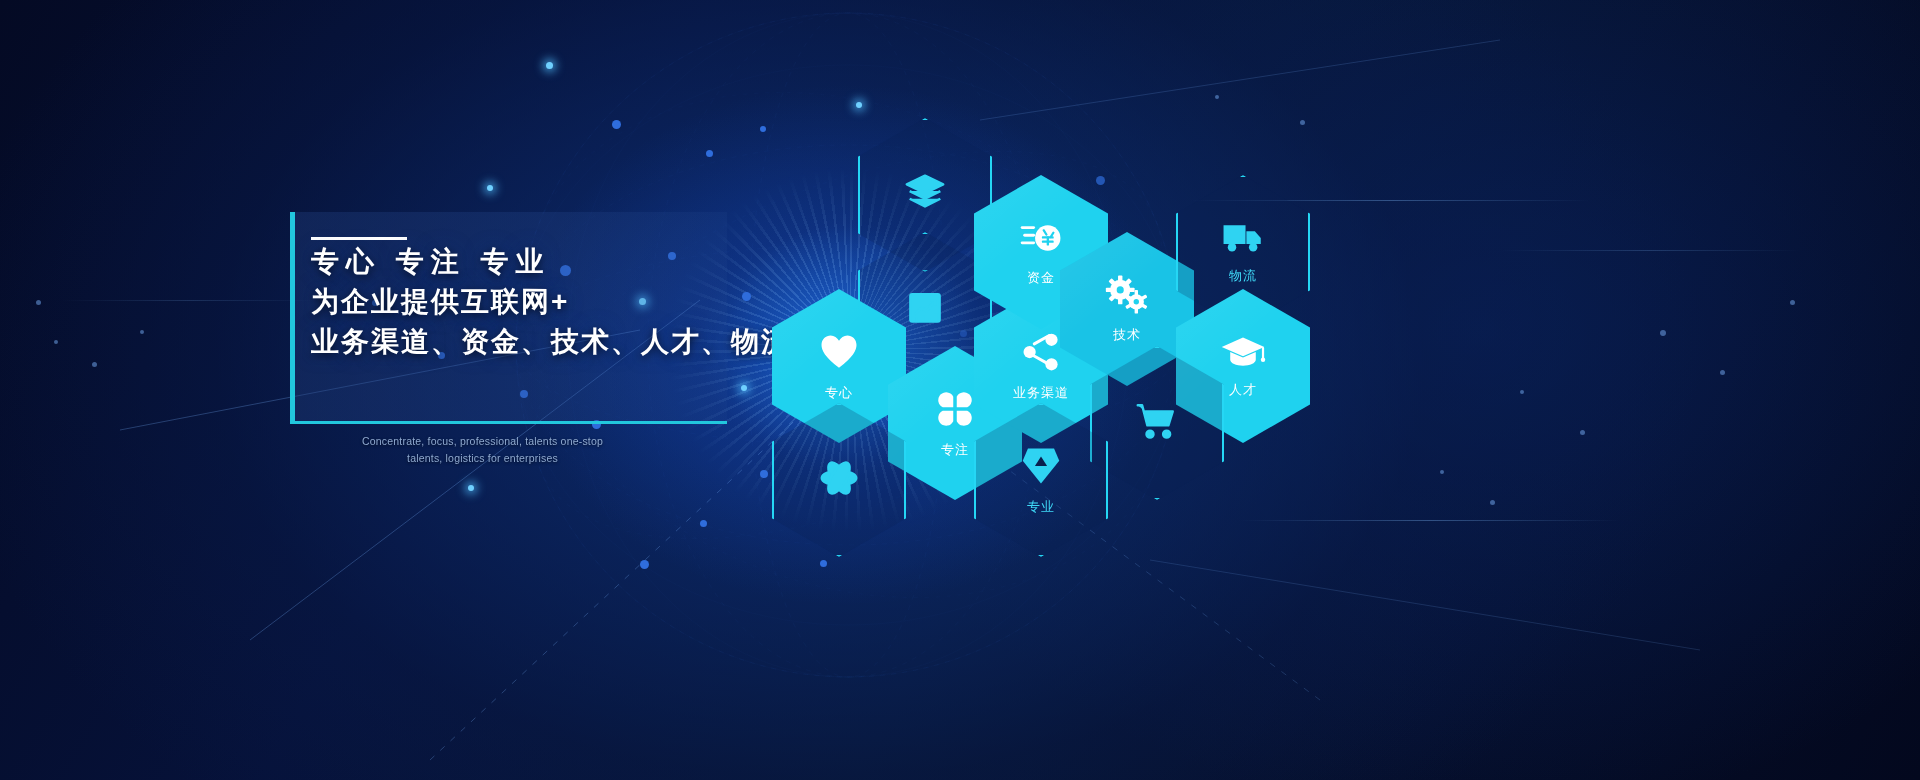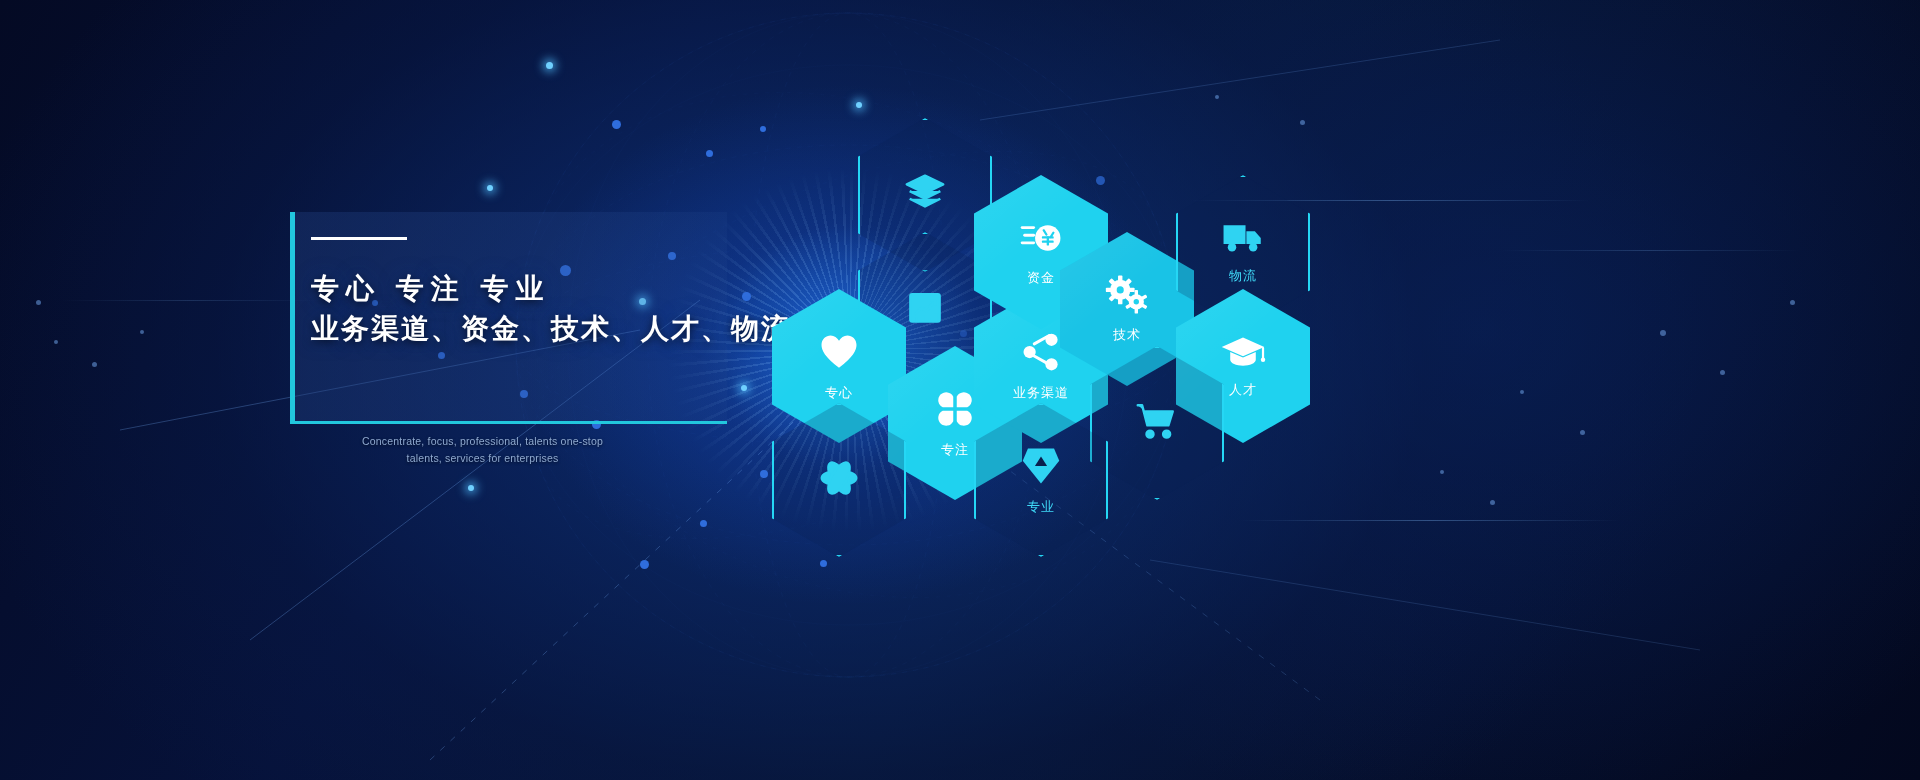--- a/index.html
+++ b/index.html
@@ -16,21 +16,21 @@
 
   
   #text-panel{position:absolute;left:290px;top:212px;width:437px;height:212px;
     background:linear-gradient(100deg, rgba(30,58,120,.42) 0%, rgba(36,70,140,.30) 55%, rgba(40,80,150,.12) 100%);
     border-left:5px solid #22c7dd;border-bottom:3px solid #22c7dd;
     box-sizing:border-box;}
   #rule{position:absolute;left:311px;top:237px;width:96px;height:3px;background:#fff;}
   #headline{position:absolute;left:311px;top:242px;width:470px;color:#fff;}
   .hl{font-size:28px;font-weight:bold;letter-spacing:2px;line-height:1.42;
     text-shadow:0 2px 8px rgba(0,0,0,.75),0 0 18px rgba(20,60,150,.6);white-space:nowrap;}
-  .hl.sp{letter-spacing:7px;margin-top:27px;}
+  .hl.sp{letter-spacing:7px;}
   #subtext{position:absolute;left:330px;top:433px;width:305px;text-align:center;
     color:#8fa9cf;font-size:10.5px;line-height:1.62;letter-spacing:.2px;
     text-shadow:0 1px 3px rgba(0,0,0,.6);}
   .burst{position:absolute;left:700px;top:200px;width:300px;height:300px;
     background:radial-gradient(circle, rgba(180,225,255,.95) 0%, rgba(70,160,255,.55) 6%, rgba(30,110,240,.28) 18%, rgba(10,50,160,0) 60%);
     border-radius:50%;}
   .rays{position:absolute;left:640px;top:140px;width:420px;height:420px;border-radius:50%;
     background:repeating-conic-gradient(from 0deg at 50% 50%,
       rgba(150,205,255,.30) 0deg 1.1deg, rgba(20,70,190,0) 1.1deg 4.2deg);
     -webkit-mask-image:radial-gradient(circle,#000 0%,#000 10%,transparent 62%);
@@ -155,26 +155,27 @@
     <div class="dot" style="left:1044px;top:296px;width:9px;height:9px;opacity:.6;"></div>
     <div class="dot" style="left:1158px;top:333px;width:6px;height:6px;opacity:.6;"></div>
     <div class="dot" style="left:960px;top:330px;width:7px;height:7px;opacity:.6;"></div>
   </div>
 
   <div id="text-panel"></div>
   <div id="rule"></div>
 
   <div id="headline">
     <div class="hl sp">专心 专注 专业</div>
+    <div class="hl">为企业提供互联网+</div>
     <div class="hl">业务渠道、资金、技术、人才、物流</div>
   </div>
 
   <div id="subtext">
     <div>Concentrate, focus, professional, talents one-stop</div>
-    <div>talents, services for enterprises</div>
+    <div>talents, logistics for enterprises</div>
   </div>
 
   <div id="hexgrid">
 
     <div class="hex outline hexdark" style="left:114px;top:22px;">
       <span class="ico">
         <svg width="46" height="46" viewBox="0 0 48 48" fill="none" stroke="#2fd3f2" stroke-width="2.6" stroke-linejoin="round">
           <path d="M24 6 L43 15 L24 24 L5 15 Z"></path>
           <path d="M8 22 L24 30 L40 22"></path>
           <path d="M8 30 L24 38 L40 30"></path>

